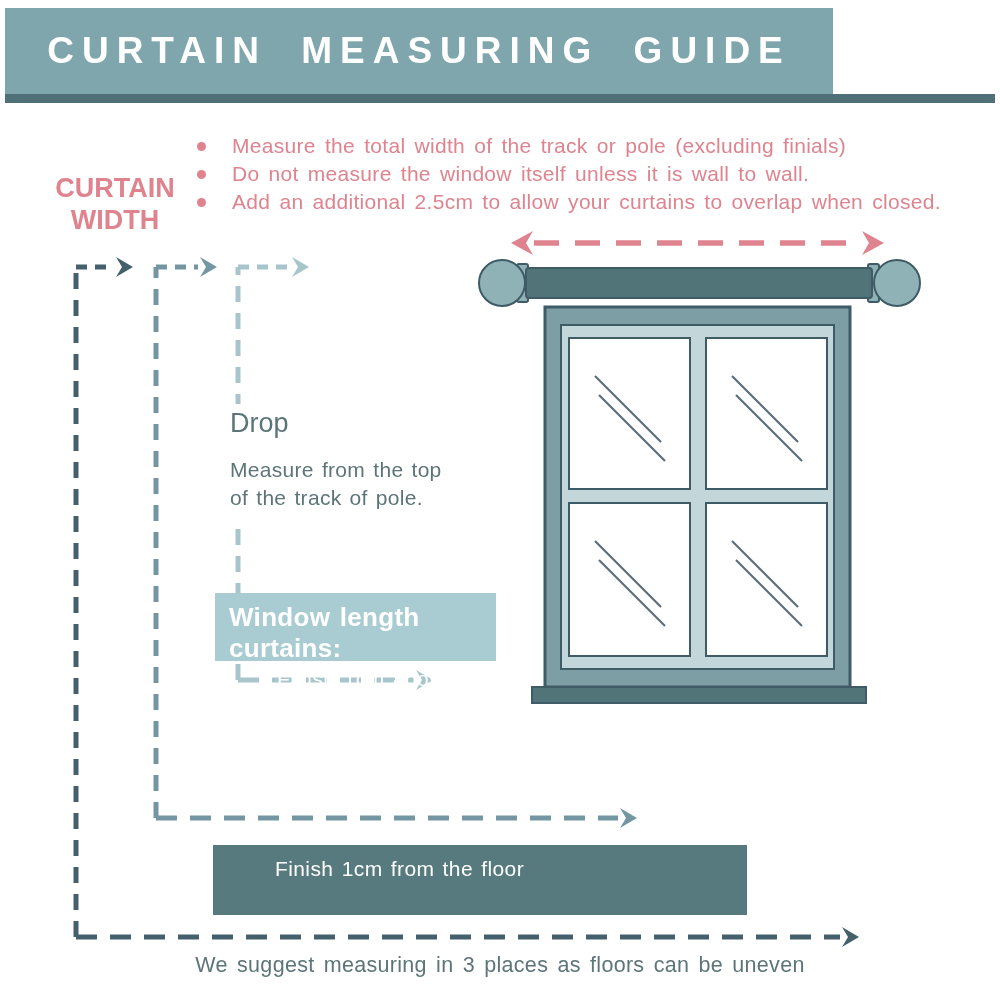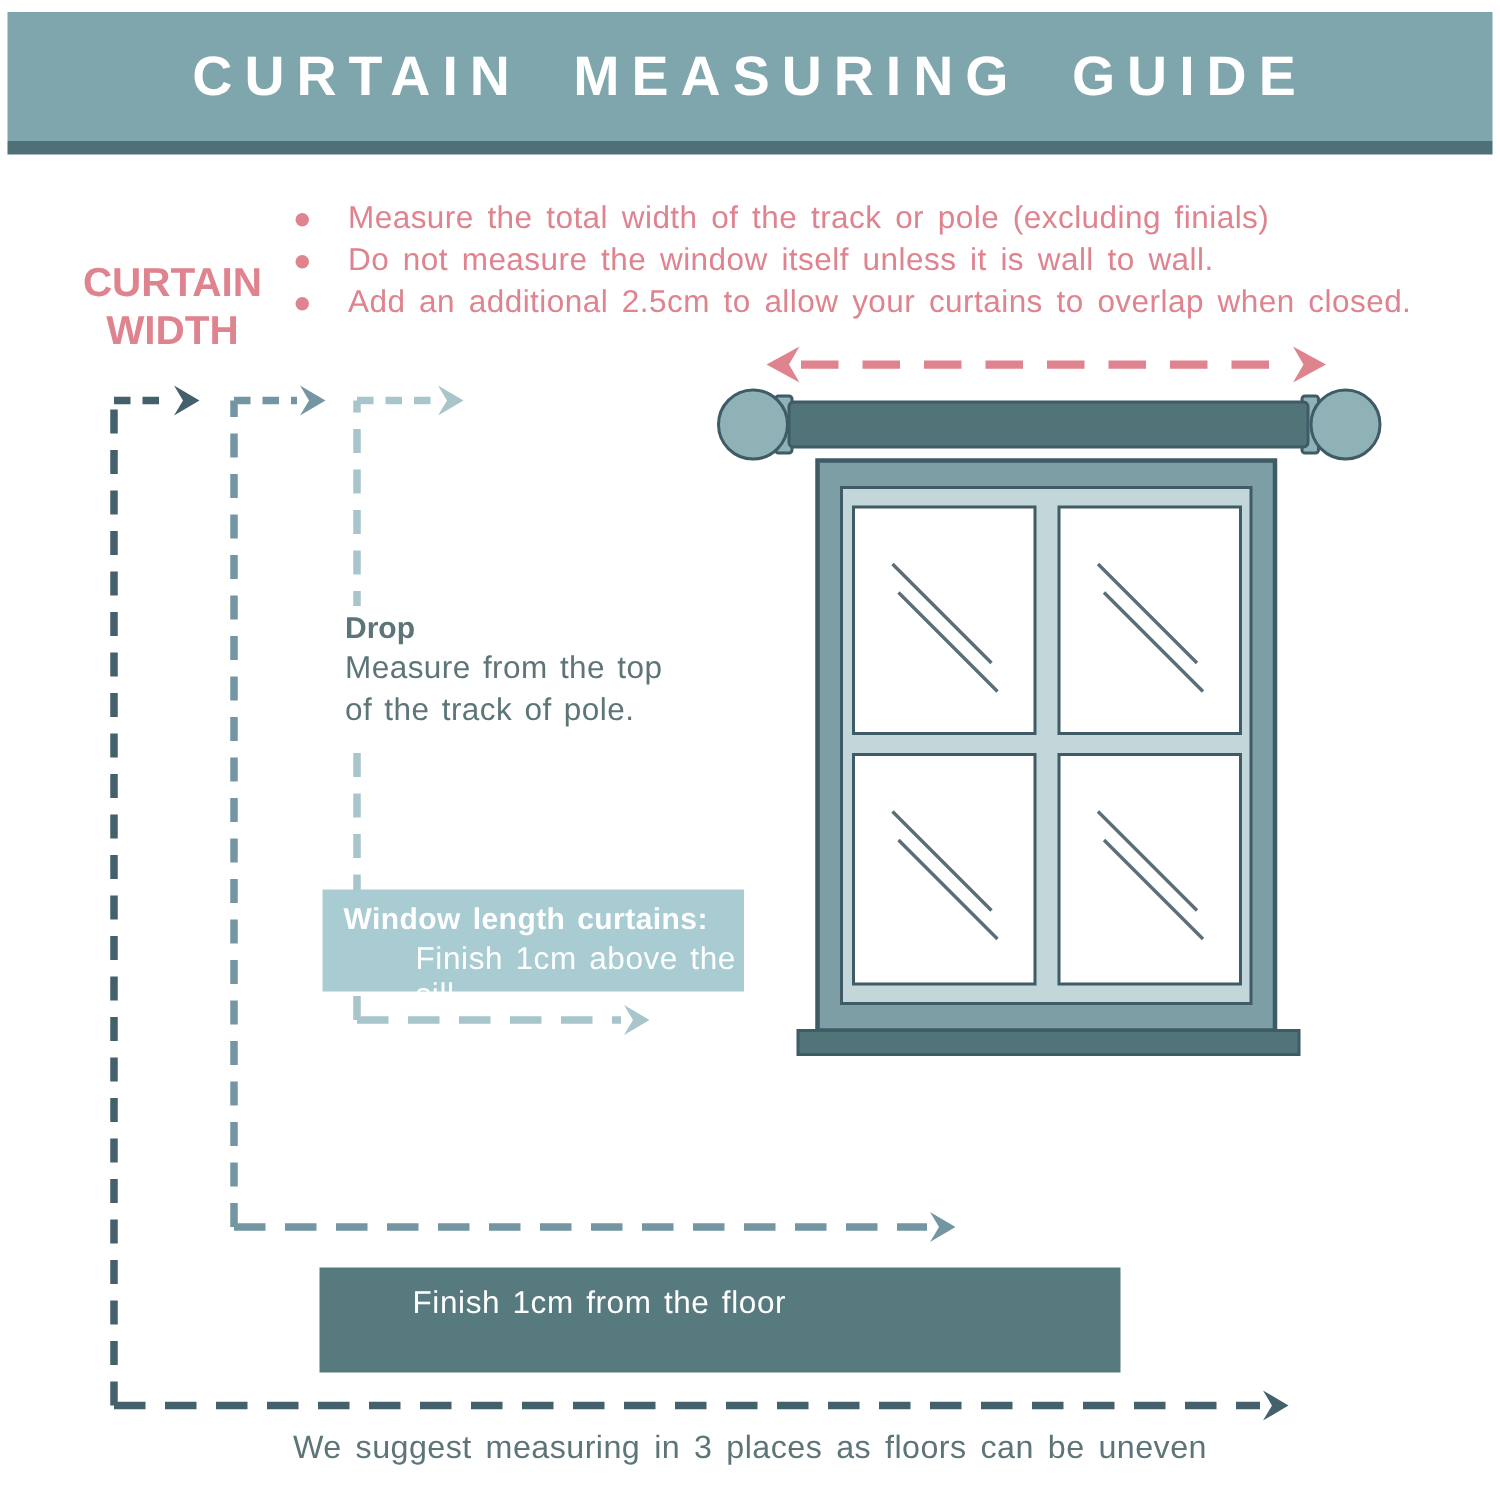--- a/index.html
+++ b/index.html
@@ -2,21 +2,21 @@
 <html style="--header-bg: #7ea6ac; --header-strip: #4e7076; --accent-pink: #df838f; --text-gray: #5d7578; --outline: #3f5b66; --pole: #517479; --finial: #8fb2b7; --window-frame: #7d9ea4; --window-inner: #c3d6d9; --pane-line: #5a6e79; --box-light: #a9cbd2; --box-medium: #7ea7ad; --box-dark: #567a7e; --arrow-dark: #44606c; --arrow-medium: #7496a3; --arrow-light: #a7c5cb;"><head>
 <meta charset="utf-8">
 <style>
   html,body{margin:0;padding:0;background:#ffffff;}
   .canvas{
     position:relative;width:1000px;height:1000px;background:#ffffff;
     font-family:"Liberation Sans",sans-serif;overflow:hidden;
   }
   
   .header{
-    position:absolute;left:5px;top:8px;width:990px;height:86px;
+    position:absolute;left:5px;top:8px;width:828px;height:86px;
     background:var(--header-bg);display:flex;align-items:center;justify-content:center;
   }
   .header h1{
     margin:0;color:#ffffff;font-size:37px;font-weight:bold;
     letter-spacing:8px;word-spacing:16px;
   }
   .header-strip{
     position:absolute;left:5px;top:94px;width:990px;height:9px;
     background:var(--header-strip);
   }
@@ -28,25 +28,25 @@
   .cw-bullets{
     position:absolute;left:197px;top:132px;margin:0;padding:0;list-style:none;
     color:var(--accent-pink);font-size:21px;
   }
   .cw-bullets li{display:flex;align-items:flex-start;line-height:28px;letter-spacing:.3px;word-spacing:3px;}
   .dot{width:9px;height:9px;border-radius:50%;background:var(--accent-pink);margin:10px 26px 0 0;flex:none;}
   
   .diagram{position:absolute;left:0;top:0;width:1000px;height:1000px;}
   
   .drop-block{position:absolute;left:222px;top:404px;width:228px;background:#ffffff;padding:4px 0 12px 8px;}
-  .drop-heading{font-size:20px;font-weight:bold;color:var(--text-gray);margin-bottom:1px;}
+  .drop-heading{font-size:27px;font-weight:normal;color:var(--text-gray);margin-bottom:17px;}
   .drop-text{font-size:21px;color:var(--text-gray);line-height:1.32;letter-spacing:.3px;word-spacing:2px;}
   
   .len-box{position:absolute;color:#ffffff;padding:9px 0 0 14px;box-sizing:border-box;}
-  .len-title{font-size:20px;font-weight:bold;letter-spacing:.3px;word-spacing:2px;}
+  .len-title{font-size:26px;font-weight:bold;letter-spacing:.3px;word-spacing:2px;}
   .len-desc{font-size:21px;letter-spacing:.4px;word-spacing:2px;margin-top:3px;margin-left:48px;}
   .box1{left:215px;top:593px;width:281px;height:68px;background:var(--box-light);}
   .box2{left:213px;top:723px;width:436px;height:68px;background:var(--box-medium);}
   .box3{left:213px;top:845px;width:534px;height:70px;background:var(--box-dark);}
   
   .footer{
     position:absolute;left:0;top:953px;width:100%;text-align:center;
     color:var(--text-gray);font-size:21.5px;letter-spacing:.3px;word-spacing:3px;
   }
 </style>

